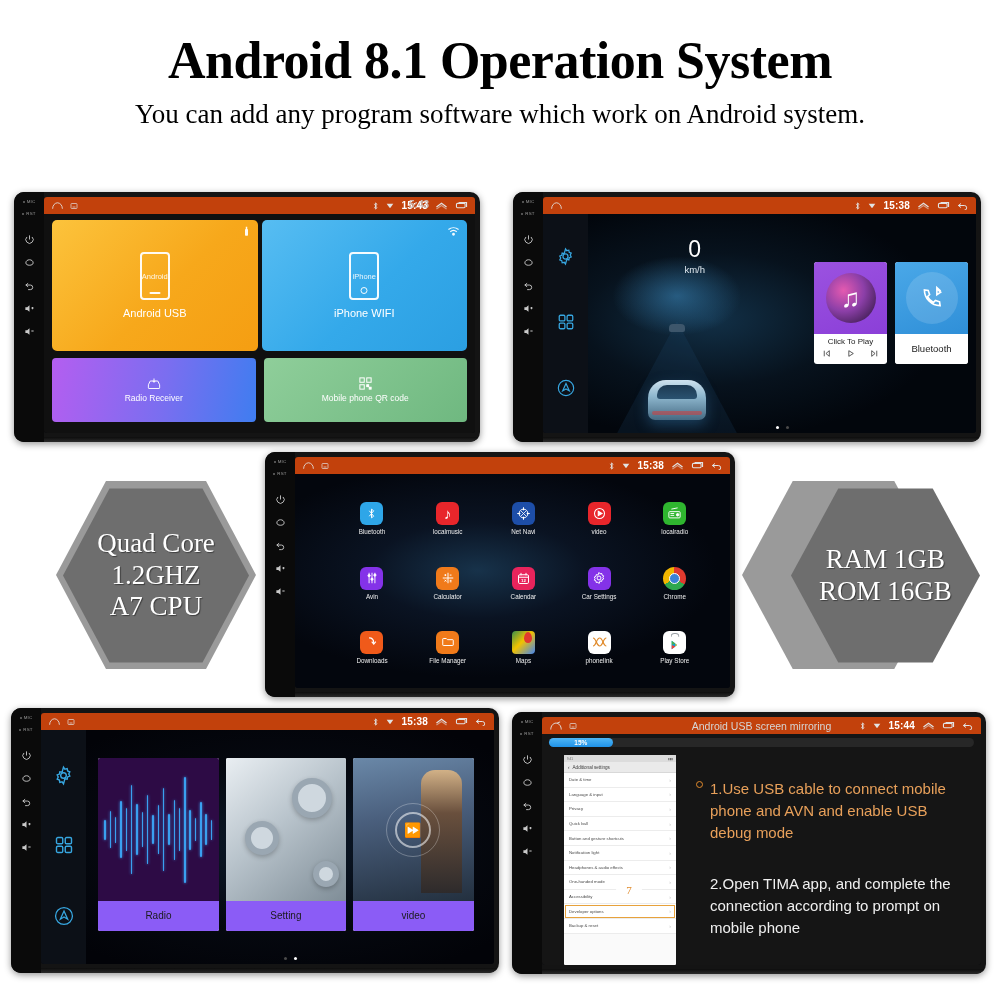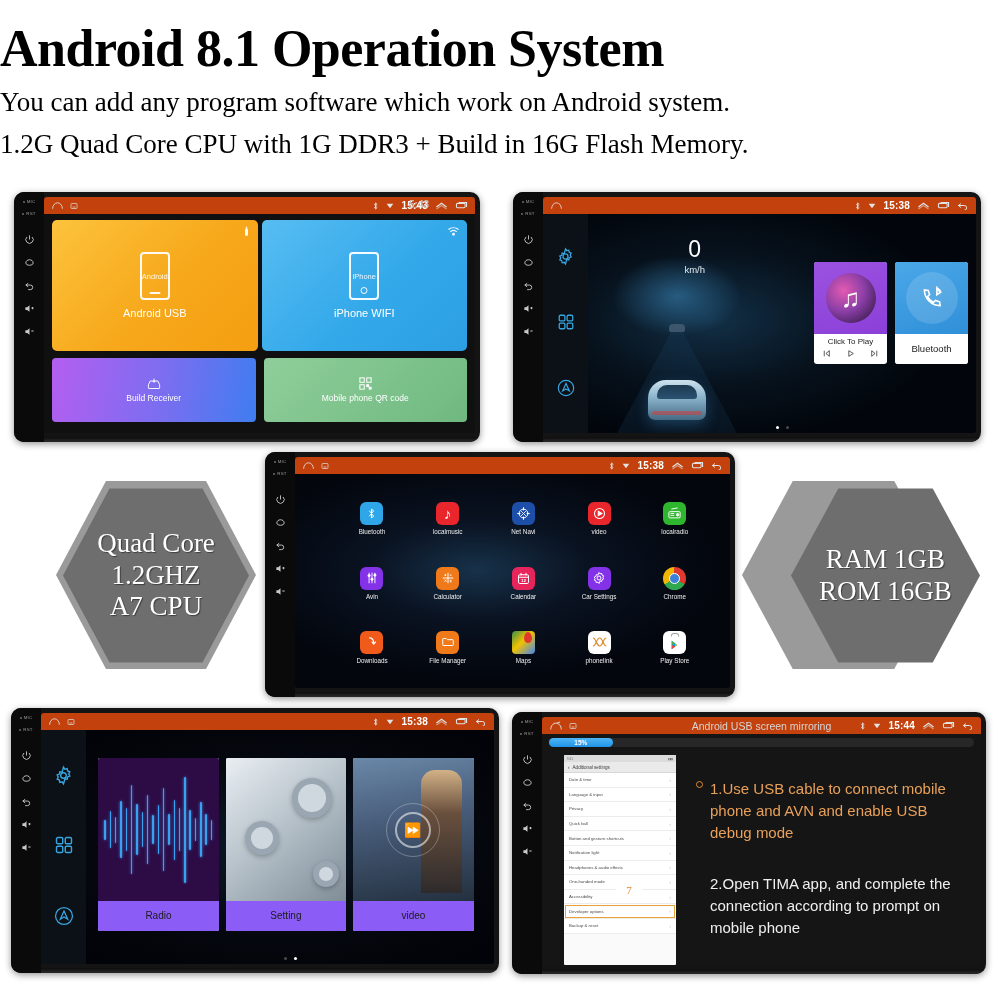--- a/index.html
+++ b/index.html
@@ -5,21 +5,21 @@
   * { box-sizing: border-box; margin: 0; padding: 0; }
   body {
     width: 1000px; height: 1000px;
     background: #ffffff;
     font-family: "Liberation Sans", sans-serif;
     overflow: hidden;
     position: relative;
   }
 
   
-  .header { text-align: left; padding-top: 22px; }
+  .header { text-align: center; padding-top: 34px; }
   .title {
     font-family: "Liberation Serif", serif;
     font-size: 52px;
     font-weight: bold;
     color: #000;
     letter-spacing: -0.5px;
     line-height: 1.05;
   }
   .subtitle {
     font-family: "Liberation Serif", serif;
@@ -299,21 +299,20 @@
     clip-path: polygon(25% 3%, 75% 3%, 100% 50%, 75% 97%, 25% 97%, 0% 50%);
   }
   .hex-line { font-size: 27px; line-height: 1.18; text-shadow: 1px 1px 1px rgba(0,0,0,.45); }
 </style>
 </head>
 <body>
 
 <div class="header">
   <div class="title">Android 8.1 Operation System</div>
   <div class="subtitle">You can add any program software which work on Android system.</div>
-  <div class="subtitle">1.2G Quad Core CPU with 1G DDR3 + Build in 16G Flash Memory.</div>
 </div>
 
 <div class="device" style="left:14px; top:192px; width:466px; height:250px;">
   <div class="bezel">
     <div class="bezel-lbl">MIC</div>
     <div class="bezel-lbl">RST</div>
     <div class="bezel-ico">
         <svg viewBox="0 0 24 24" fill="none" stroke="currentColor" stroke-width="2">
           <path d="M12 3v9"></path>
           <path d="M6.5 6.5a8 8 0 1 0 11 0"></path>
@@ -418,21 +417,21 @@
       </div>
       <div class="s1-bottom">
         <div class="minitile filerx">
           <span>
               <svg width="16" height="15" viewBox="0 0 24 24" fill="none" stroke="#fff" stroke-width="1.5">
                 <path d="M3 14v5a1 1 0 0 0 1 1h16a1 1 0 0 0 1-1v-5"></path>
                 <path d="M3 14l3-6h12l3 6"></path>
                 <path d="M12 4v6m0 0l-2.2-2.2M12 10l2.2-2.2"></path>
               </svg>
             </span>
-          <span>Build Receiver</span>
+          <span>Radio Receiver</span>
         </div>
         <div class="minitile qr">
           <span>
               <svg width="15" height="15" viewBox="0 0 24 24" fill="none" stroke="#fff" stroke-width="1.6">
                 <rect x="3" y="3" width="7" height="7"></rect>
                 <rect x="14" y="3" width="7" height="7"></rect>
                 <rect x="3" y="14" width="7" height="7"></rect>
                 <rect x="14" y="14" width="3" height="3" fill="#fff"></rect>
                 <rect x="18" y="18" width="3" height="3" fill="#fff"></rect>
               </svg>

